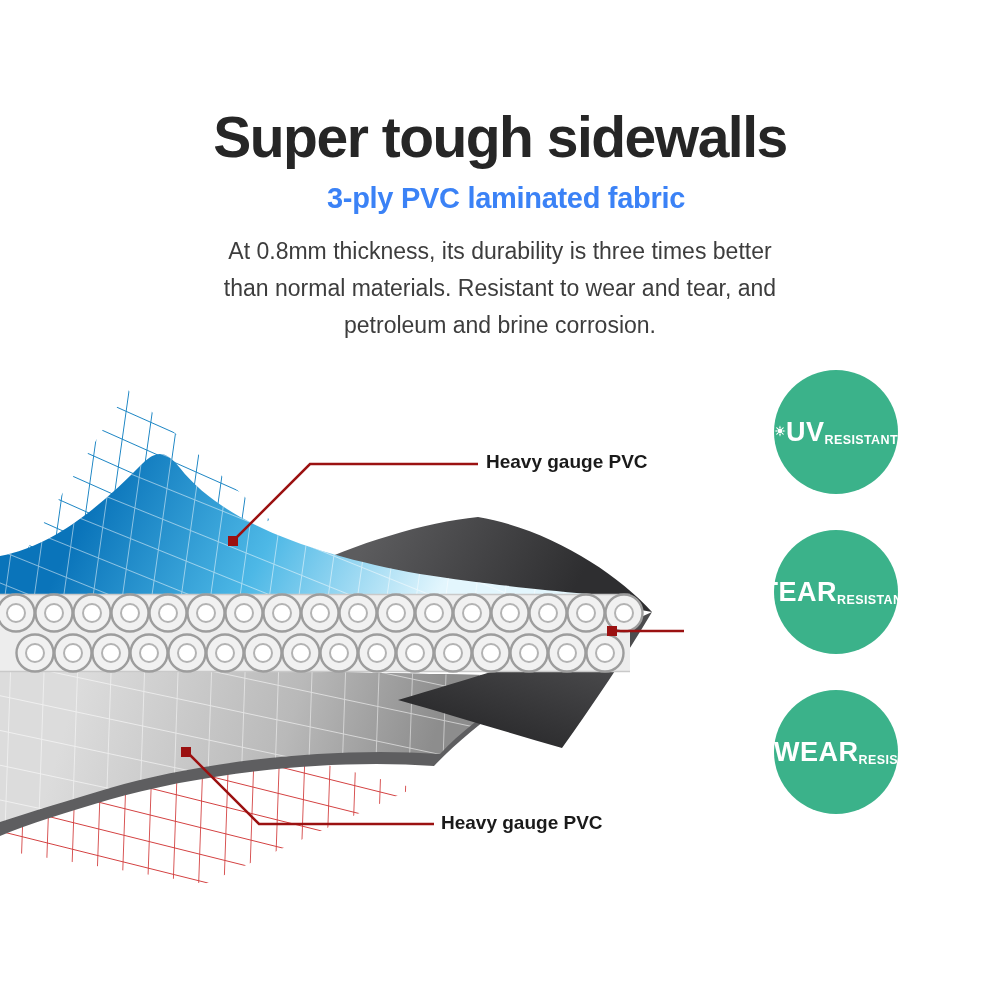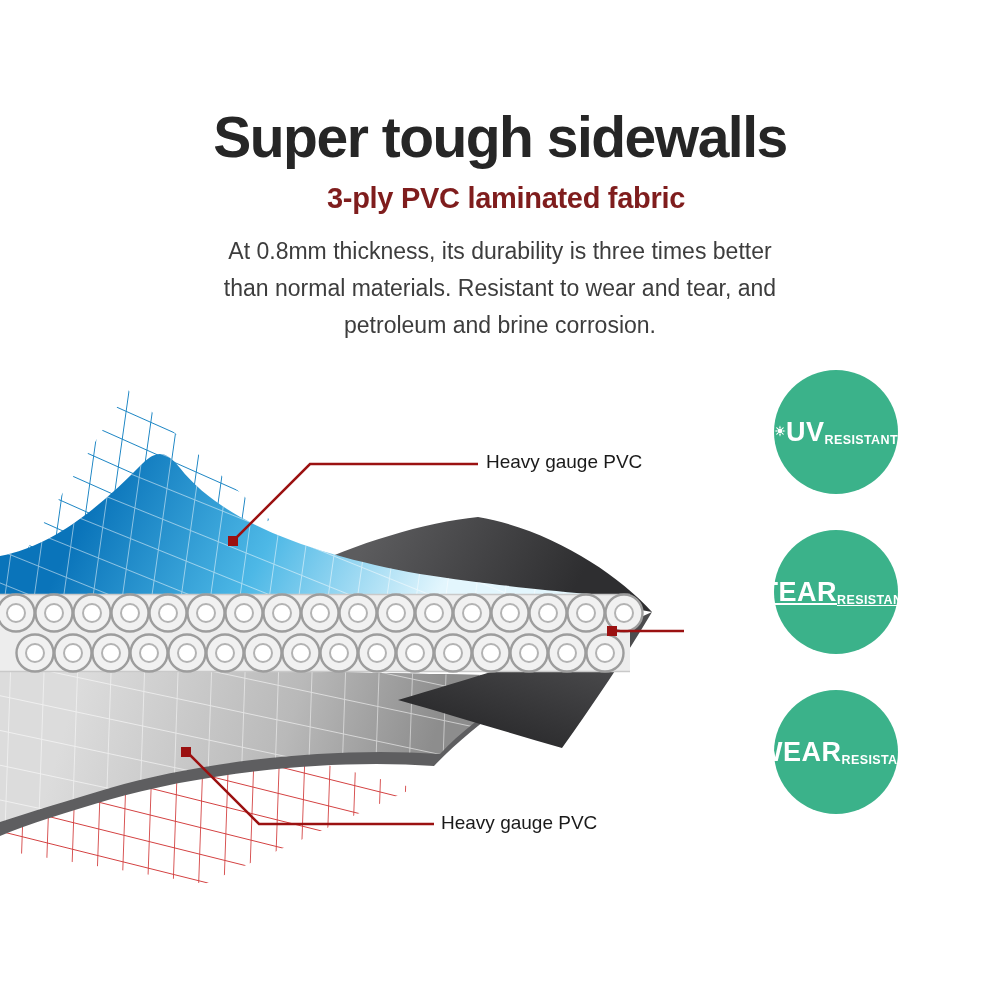--- a/index.html
+++ b/index.html
@@ -2,39 +2,39 @@
 <html><head>
 <meta charset="utf-8">
 <style>
   * { margin:0; padding:0; box-sizing:border-box; }
   html,body { width:1000px; height:1000px; background:#ffffff; font-family:"Liberation Sans", sans-serif; }
   .page { position:relative; width:1000px; height:1000px; overflow:hidden; background:#fff; }
 
   
   .header { position:absolute; top:108px; left:0; width:1000px; text-align:center; }
   .title { font-size:57px; font-weight:800; color:#262626; letter-spacing:-1.5px; line-height:1.05; }
-  .subtitle { margin-top:14px; font-size:29px; font-weight:600; color:#7f1d1d; letter-spacing:-0.3px;padding-left:12px; }
+  .subtitle { margin-top:14px; font-size:29px; font-weight:600; color:#3b82f6; letter-spacing:-0.3px;padding-left:12px; }
   .description { margin:18px auto 0 auto; width:560px; font-size:23px; font-weight:400; color:#3d3d3d; line-height:37px; }
 
   
   .diagram-svg { position:absolute; left:0; top:0; width:1000px; height:1000px; }
 
   
-  .label { position:absolute; font-weight:normal; color:#1a1a1a; font-size:19px; white-space:nowrap; }
+  .label { position:absolute; font-weight:bold; color:#1a1a1a; font-size:19px; white-space:nowrap; }
   .label-top { left:486px; top:451px; }
   .label-mid { left:688px; top:609px; font-size:18px; line-height:22px; white-space:normal; }
   .label-bottom { left:441px; top:812px; }
 
   
   .badge { position:absolute; left:774px; width:124px; height:124px; border-radius:50%;
            background:#3bb28a; color:#fff; display:flex; flex-direction:row;
            align-items:center; justify-content:center; text-align:center; }
   .badge-uv   { top:370px; }
-  .badge-tear { top:530px;text-decoration:underline; }
-  .badge-wear { top:690px; }
+  .badge-tear { top:530px; }
+  .badge-wear { top:690px;justify-content:space-between; }
   .badge-icon { width:46px; height:44px; margin-bottom:2px; }
   .badge-title { font-size:27px; font-weight:bold; line-height:28px; letter-spacing:.5px; }
   .badge-sub { font-size:12.5px; font-weight:bold; letter-spacing:.4px; margin-top:15px; }
 </style>
 </head>
 <body>
 
 <div class="page">
 
   <div class="header">

